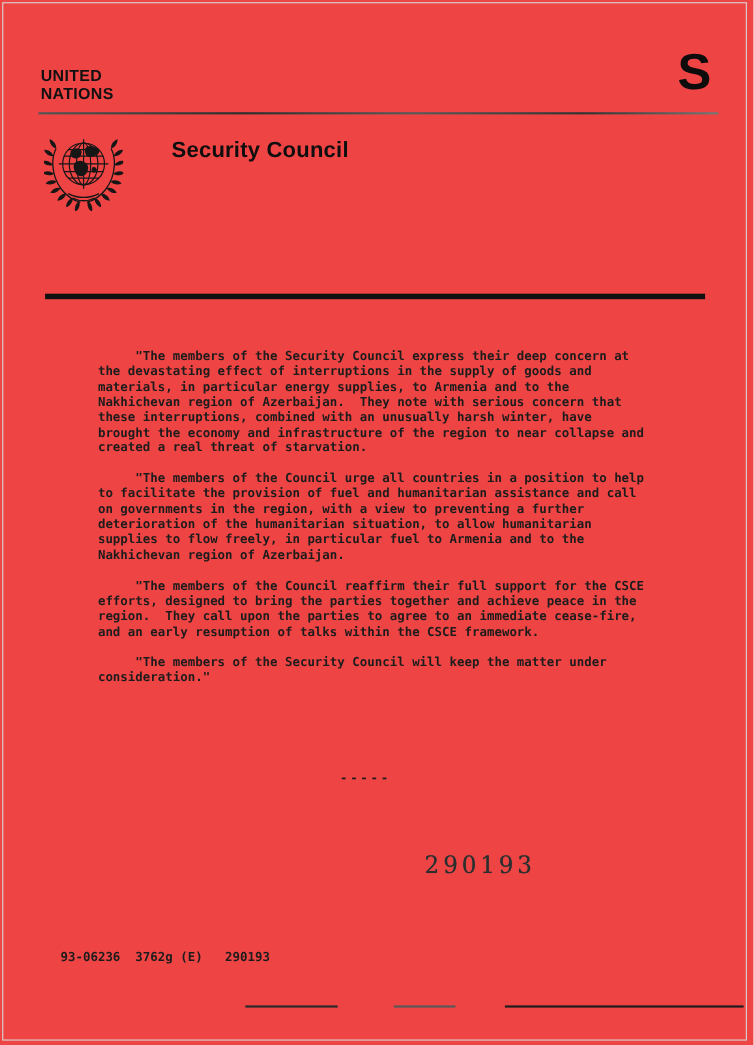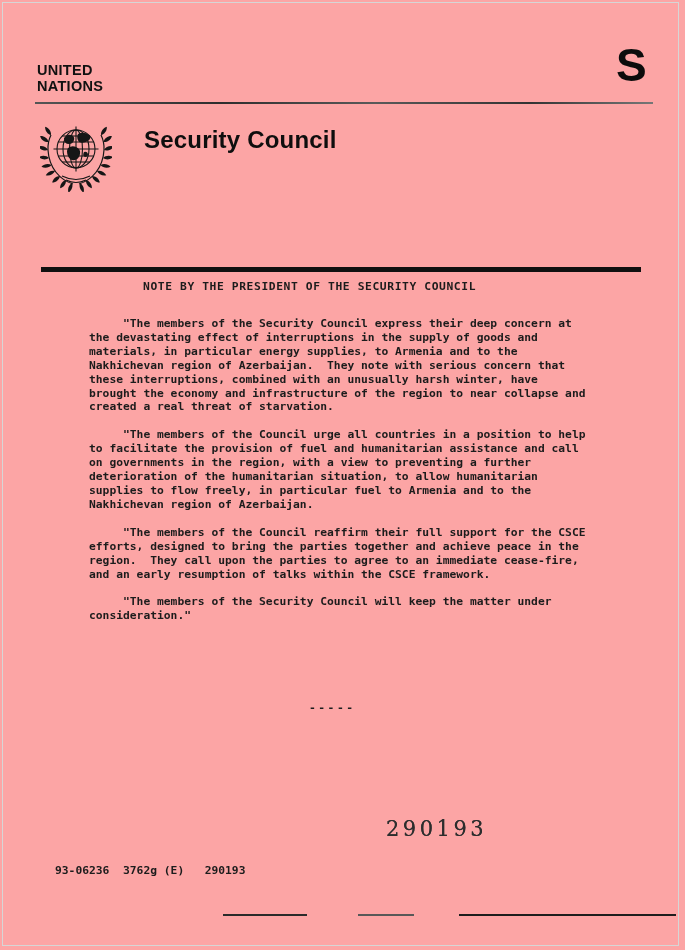--- a/index.html
+++ b/index.html
@@ -1,21 +1,21 @@
 <!DOCTYPE html>
 <html><head>
 <meta charset="utf-8">
 <style>
   * { box-sizing: border-box; }
   html, body { margin: 0; padding: 0; background: #ffffff; }
   .page {
     position: relative;
     width: 685px;
     height: 950px;
-    background: #fca5a5;
+    background: #ef4444;
     overflow: hidden;
     font-family: "DejaVu Sans Mono", monospace;
     color: #1c1c1c;
   }
   .scan-frame {
     position: absolute;
     left: 2px; top: 2px;
     width: 677px; height: 944px;
     border: 1px solid #d6d6d6;
     pointer-events: none;
@@ -37,23 +37,23 @@
   .header-rule {
     position: absolute; left: 35px; top: 102px;
     width: 618px; height: 2px;
     background: linear-gradient(90deg, #555 0%, #2e2e2e 30%, #5a5a5a 55%, #333 80%, #777 100%);
   }
   .emblem {
     position: absolute; left: 40px; top: 120px;
     width: 72px; height: 72px;
   }
   .organ-title {
-    position: absolute; left: 144px; top: 126px;
+    position: absolute; left: 156px; top: 126px;
     font-family: "Liberation Sans", sans-serif;
-    font-weight: bold; font-size: 24px; color: #0e0e0e;
+    font-weight: bold; font-size: 20px; color: #0e0e0e;
     letter-spacing: 0.2px;
   }
   .doc-info {
     position: absolute; left: 467px; top: 133px;
     font-weight: bold; font-size: 11.3px; line-height: 13.5px;
   }
   .doc-info .gap-above { margin-top: 13.5px; }
 
   
   .title-rule {
@@ -75,21 +75,21 @@
     position: absolute; left: 309px; top: 701px;
     font-weight: bold; font-size: 11.3px; letter-spacing: 2.5px;
   }
 
   
   .footer-ref {
     position: absolute; left: 55px; top: 864px;
     font-weight: bold; font-size: 11.3px;
   }
   .date-stamp {
-    position: absolute; left: 386px; top: 817px;
+    position: absolute; left: 386px; top: 774px;
     font-family: "DejaVu Serif", serif;
     font-size: 21px; letter-spacing: 3.5px; color: #2d2d2d;
     text-shadow: 0 0 0.6px #444;
     transform: scaleY(1.04);
   }
 
   
   .scan-line { position: absolute; background: #2a2a2a; }
   .scan-line.l1 { left: 223px; top: 914px; width: 84px;  height: 2px; }
   .scan-line.l2 { left: 358px; top: 914px; width: 56px;  height: 1.6px; background: #585858; }
@@ -158,21 +158,20 @@
       <use href="#lf" transform="translate(52,56) rotate(130)"></use>
       <use href="#lf" transform="translate(46,60) rotate(145)"></use>
       <use href="#lf" transform="translate(40,63) rotate(160)"></use>
     </g>
   </svg>
 
   <div class="organ-title">Security Council</div>
 
 
   <div class="title-rule"></div>
-  <div class="doc-title pre">NOTE BY THE PRESIDENT OF THE SECURITY COUNCIL</div>
 
   <div class="body-text">
     <div class="para pre">          "The members of the Security Council express their deep concern at
      the devastating effect of interruptions in the supply of goods and
      materials, in particular energy supplies, to Armenia and to the
      Nakhichevan region of Azerbaijan.  They note with serious concern that
      these interruptions, combined with an unusually harsh winter, have
      brought the economy and infrastructure of the region to near collapse and
      created a real threat of starvation.</div>
     <div class="para pre">          "The members of the Council urge all countries in a position to help

